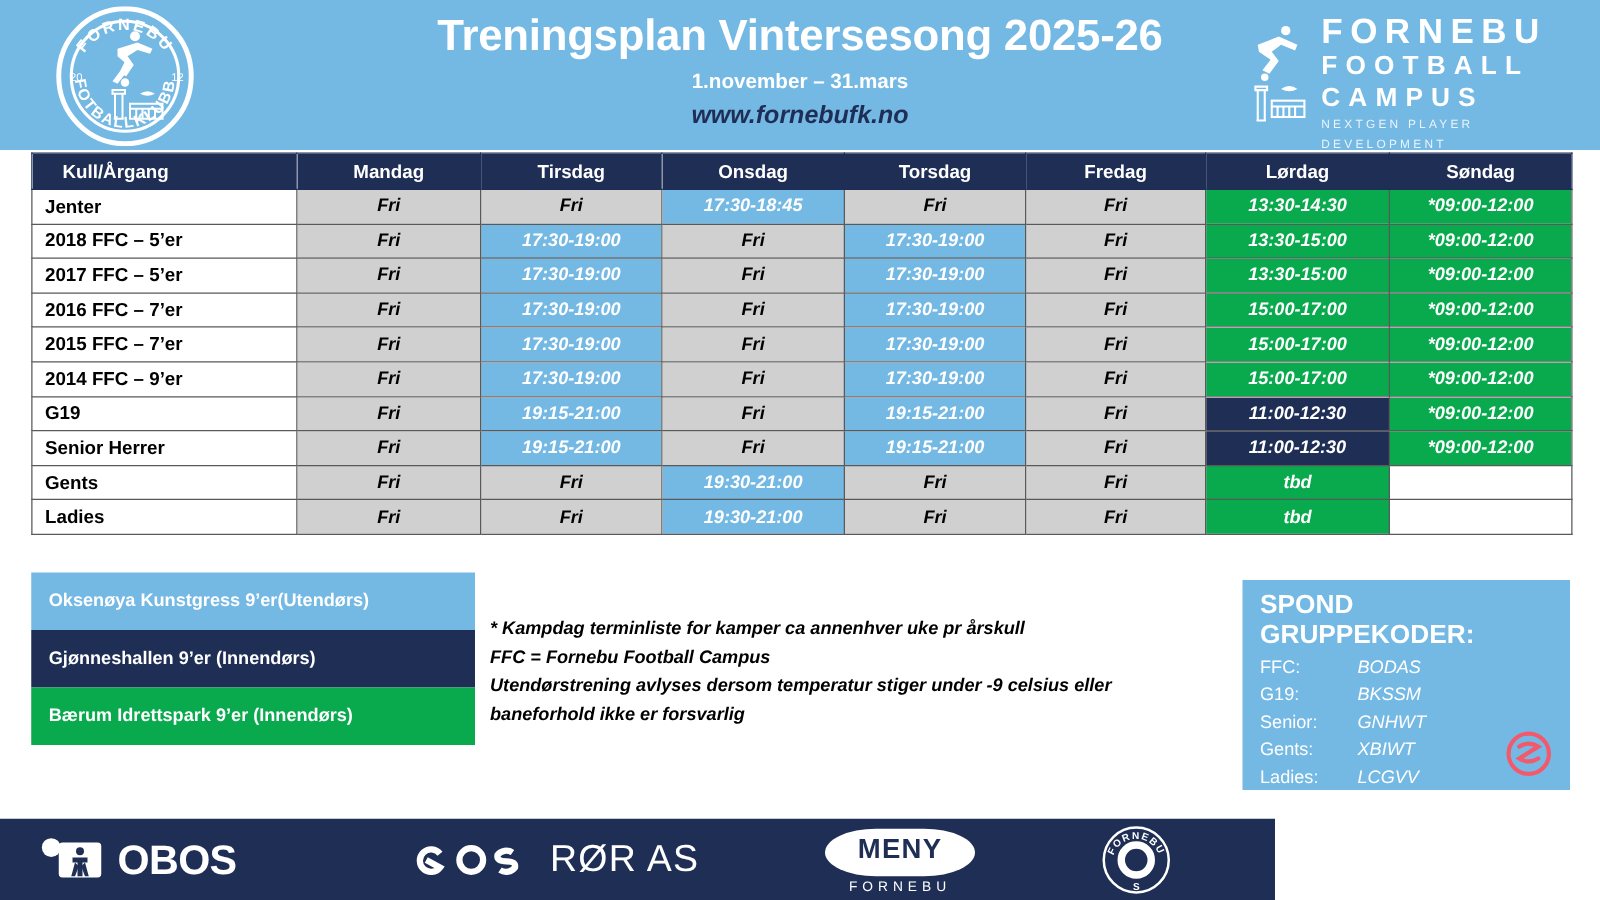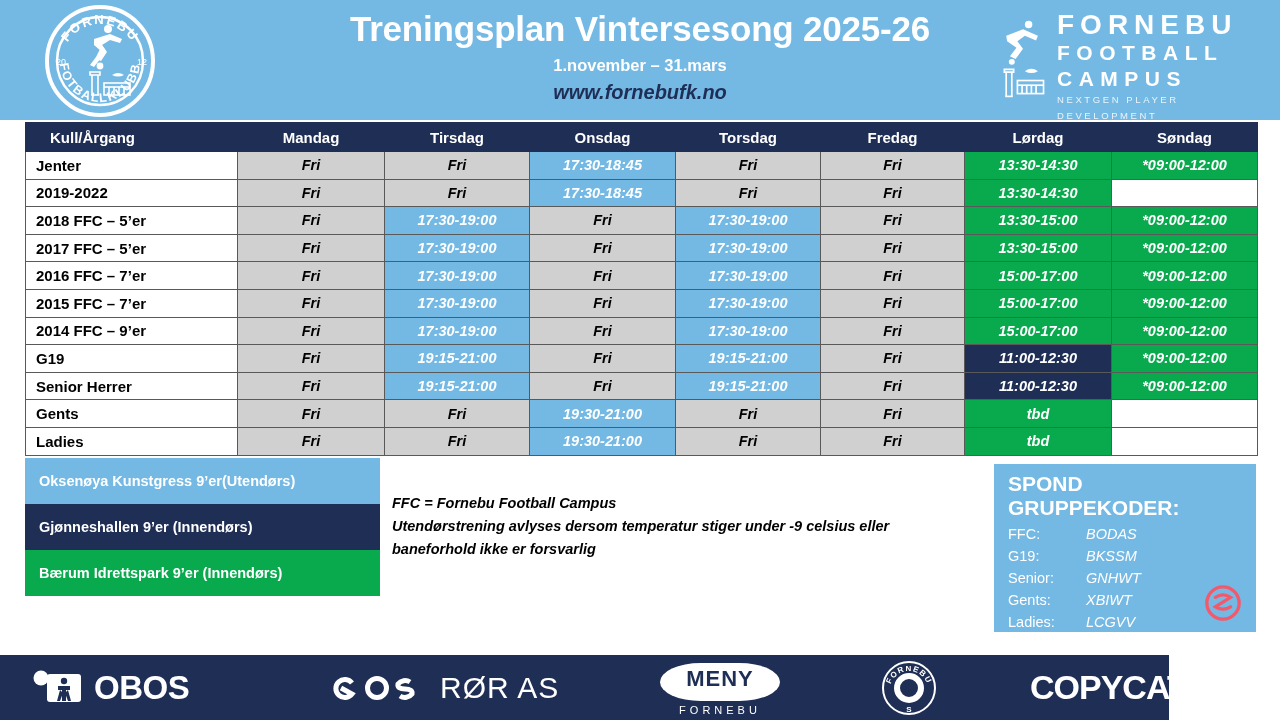--- a/index.html
+++ b/index.html
@@ -98,21 +98,21 @@
   .spond-title{
     font-size:21px;font-weight:bold;padding-left:14px;margin-bottom:3px;
   }
   .spond-row{height:22px;line-height:22px;padding-left:14px;font-size:14.5px;}
   .spond-row .k{display:inline-block;width:78px;}
   .spond-row .v{font-style:italic;}
   .spond-mark{position:absolute;right:14px;bottom:10px;width:38px;height:38px;}
 
   
   .sponsors{
-    position:absolute;left:0;top:655px;width:1169px;height:65px;
+    position:absolute;left:0;top:655px;width:1020px;height:65px;
     background:#1F2E55;
   }
   .sp{position:absolute;top:0;height:65px;display:flex;align-items:center;}
   .sp-obos{left:30px;}
   .sp-eos{left:330px;}
   .sp-meny{left:660px;}
   .sp-fs{left:880px;}
   .sp-copy{left:1030px;}
   .obos-word{color:#fff;font-size:33px;font-weight:bold;letter-spacing:-0.5px;margin-left:8px;}
   .eos-word{color:#fff;font-size:30px;letter-spacing:1px;margin-left:10px;}
@@ -225,30 +225,20 @@
           <td class="kull">Jenter</td>
           <td class="fri">Fri</td>
           <td class="fri">Fri</td>
           <td class="blue">17:30-18:45</td>
           <td class="fri">Fri</td>
           <td class="fri">Fri</td>
           <td class="green">13:30-14:30</td>
           <td class="green">*09:00-12:00</td>
         </tr>
         <tr>
-          <td class="kull">2019-2022</td>
-          <td class="fri">Fri</td>
-          <td class="fri">Fri</td>
-          <td class="blue">17:30-18:45</td>
-          <td class="fri">Fri</td>
-          <td class="fri">Fri</td>
-          <td class="green">13:30-14:30</td>
-          <td class="empty"></td>
-        </tr>
-        <tr>
           <td class="kull">2018 FFC – 5’er</td>
           <td class="fri">Fri</td>
           <td class="blue">17:30-19:00</td>
           <td class="fri">Fri</td>
           <td class="blue">17:30-19:00</td>
           <td class="fri">Fri</td>
           <td class="green">13:30-15:00</td>
           <td class="green">*09:00-12:00</td>
         </tr>
         <tr>
@@ -334,20 +324,21 @@
       </tbody>
   </table>
 
   <div class="legend">
     <div class="legend-row lg-blue">Oksenøya Kunstgress 9’er(Utendørs)</div>
     <div class="legend-row lg-navy">Gjønneshallen 9’er (Innendørs)</div>
     <div class="legend-row lg-green">Bærum Idrettspark 9’er (Innendørs)</div>
   </div>
 
   <div class="notes">
+    <div>* Kampdag terminliste for kamper ca annenhver uke pr årskull</div>
     <div>FFC = Fornebu Football Campus</div>
     <div>Utendørstrening avlyses dersom temperatur stiger under -9 celsius eller</div>
     <div>baneforhold ikke er forsvarlig</div>
   </div>
 
   <div class="spond">
     <div class="spond-title">SPOND GRUPPEKODER:</div>
     <div id="spond-list">
         <div class="spond-row"><span class="k">FFC:</span><span class="v">BODAS</span></div>
         <div class="spond-row"><span class="k">G19:</span><span class="v">BKSSM</span></div>

